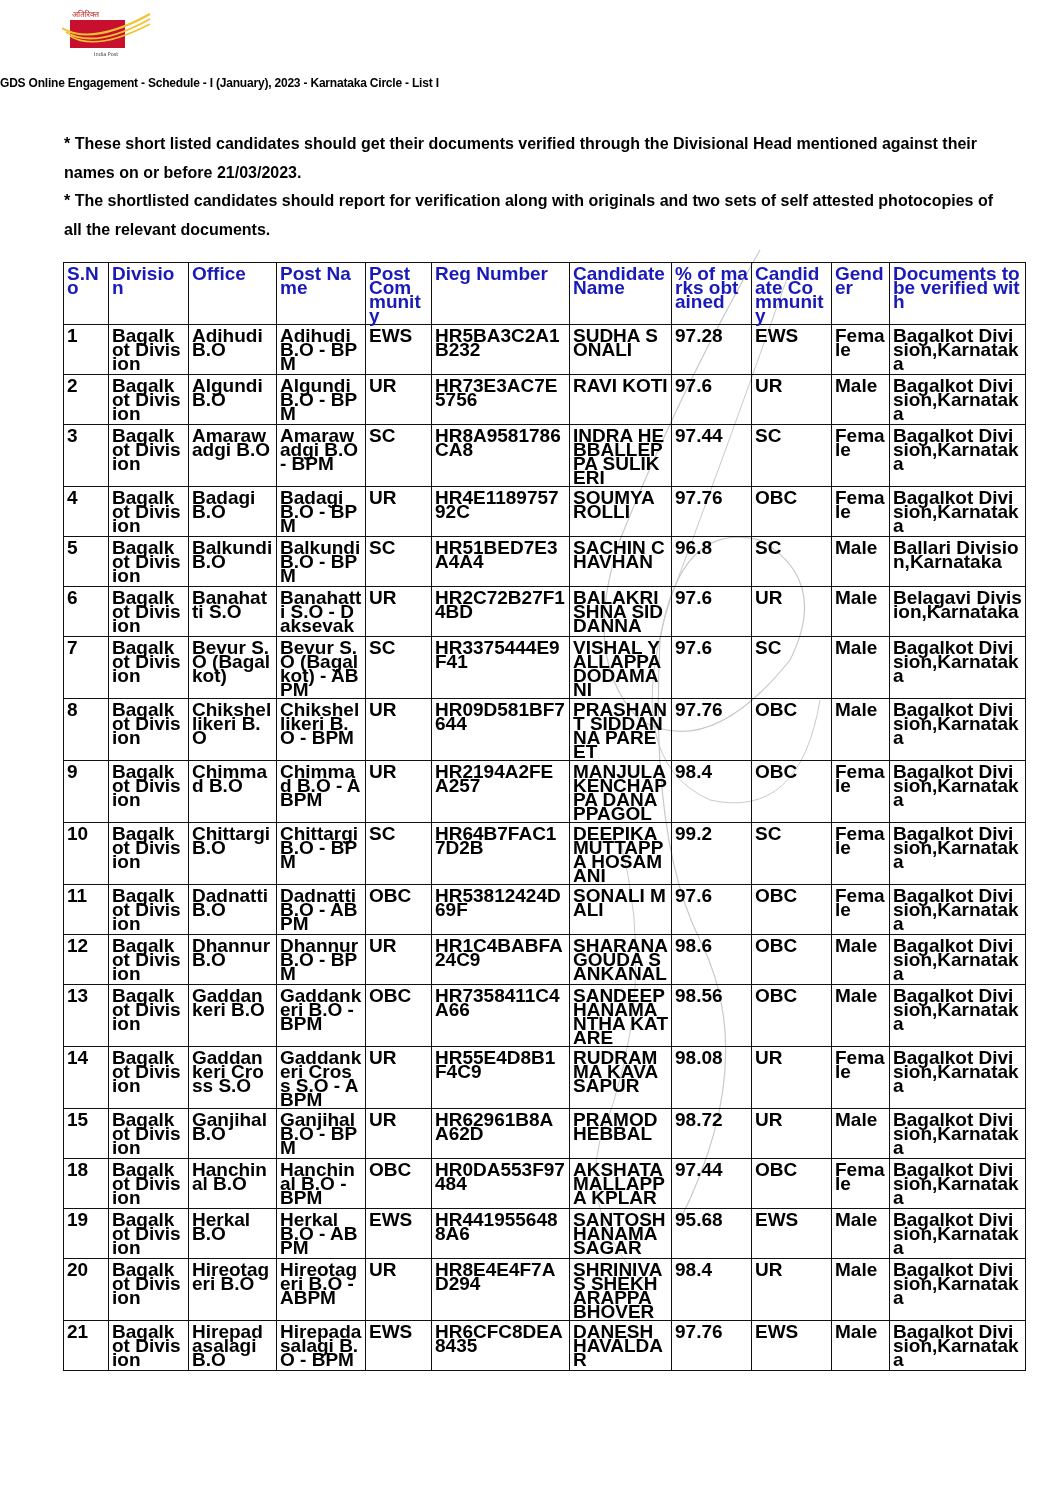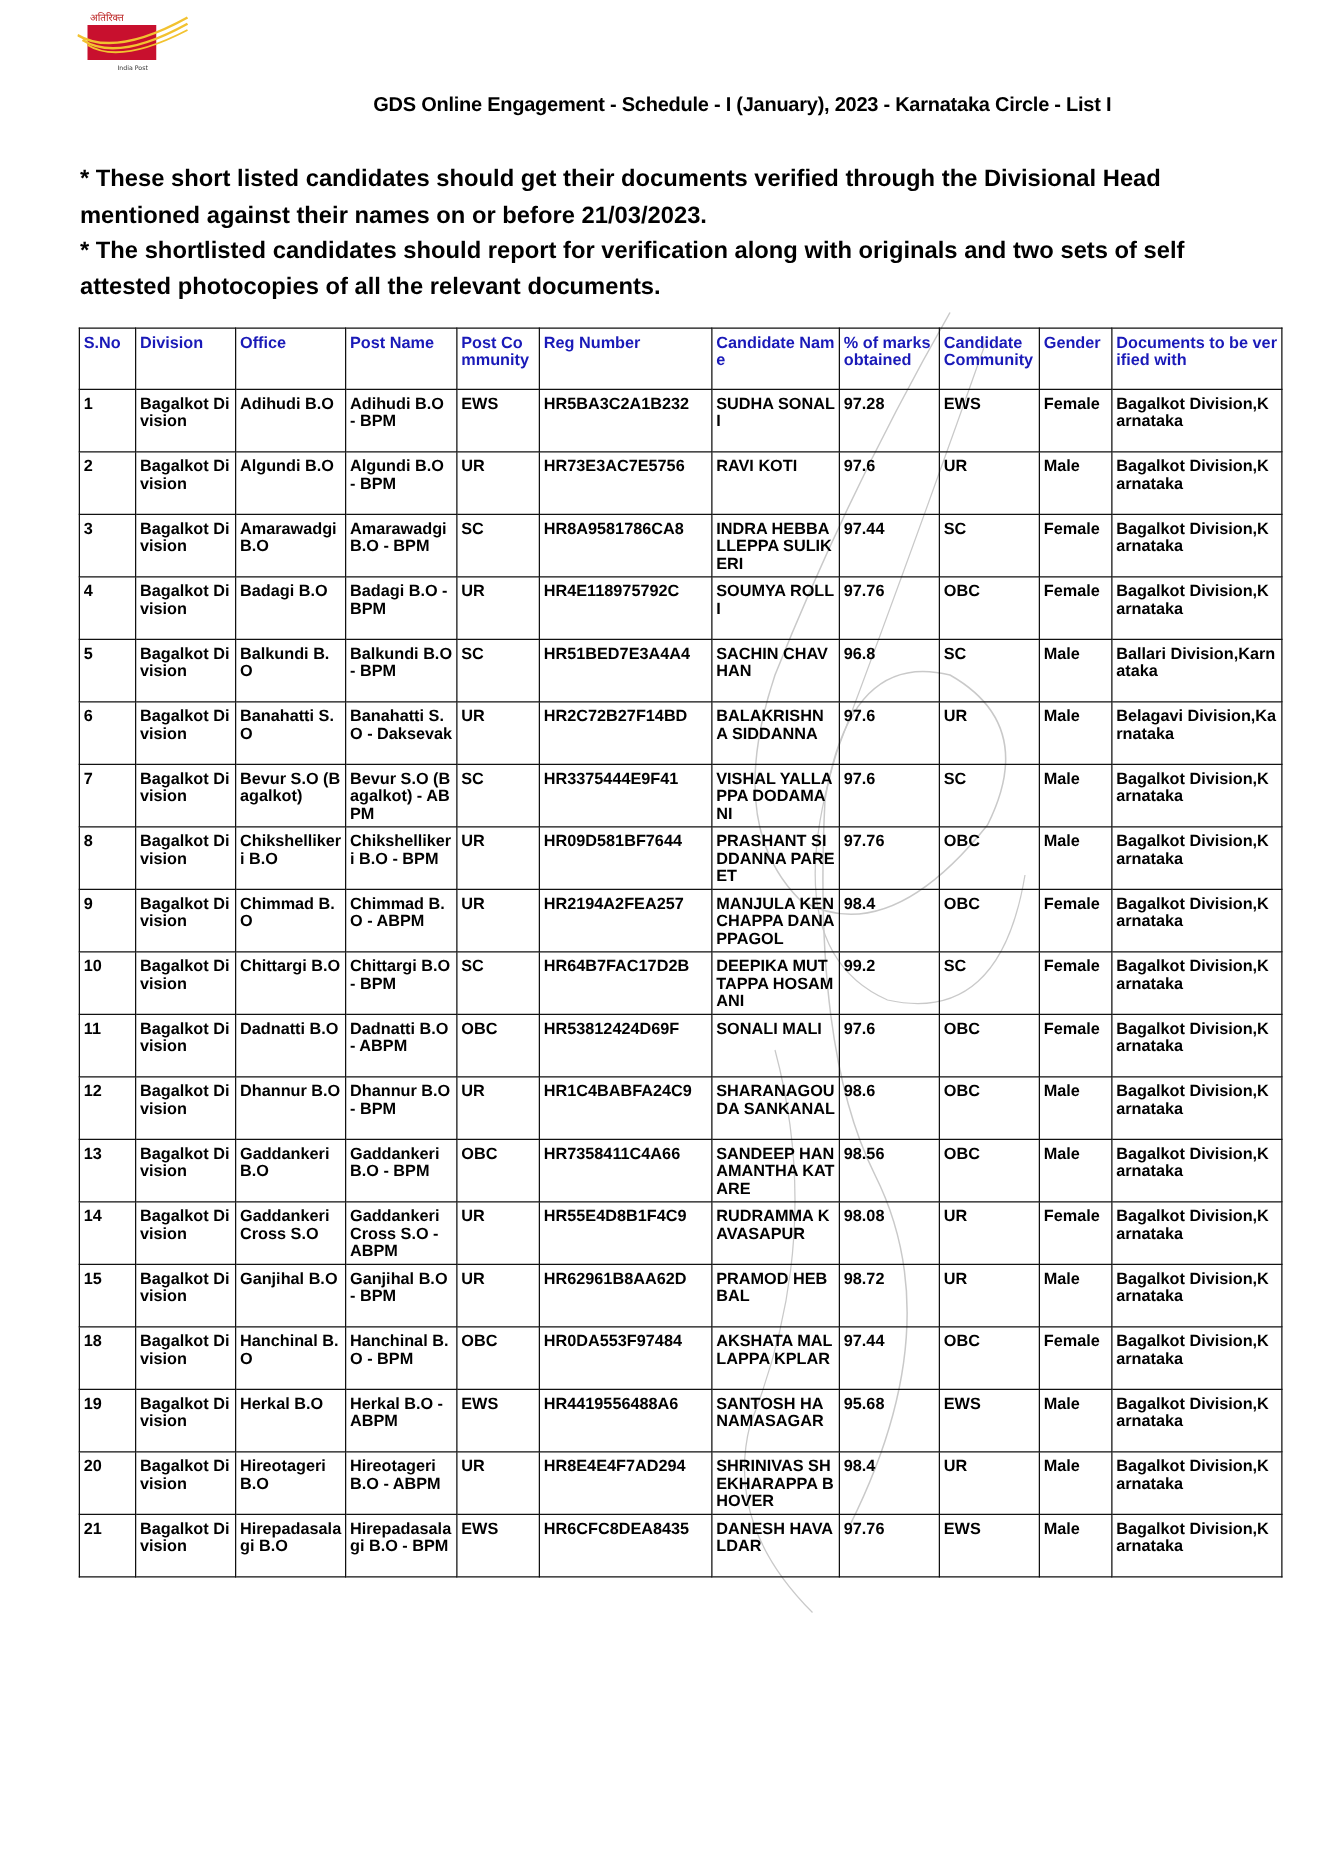--- a/index.html
+++ b/index.html
@@ -1,25 +1,25 @@
 <!DOCTYPE html>
 <html><head>
 <meta charset="utf-8">
 <style>
   html, body { margin: 0; padding: 0; background: #ffffff; }
   body { width: 1058px; height: 1497px; position: relative; overflow: hidden;
          font-family: "Liberation Sans", "DejaVu Sans", sans-serif; color: #000; }
   .logo { position: absolute; left: 62px; top: 8px; width: 90px; height: 50px; }
-  .title { position: absolute; left: 0; top: 76px; width: 889px; text-align: right;
-           font-size: 16px; font-weight: bold; letter-spacing: -0.2px; }
+  .title { position: absolute; left: 0; top: 76px; width: 889px; text-align: left;
+           font-size: 12px; font-weight: bold; letter-spacing: -0.2px; }
   .notes { position: absolute; left: 64px; top: 130px; width: 930px;
-           font-size: 19px; font-weight: bold; line-height: 28.5px; }
+           font-size: 16px; font-weight: bold; line-height: 28.5px; }
   .note { margin: 0; }
   table.list { position: absolute; left: 63px; top: 262px; width: 962px;
-               border-collapse: collapse; font-size: 13px; font-weight: bold;
+               border-collapse: collapse; font-size: 19px; font-weight: bold;
                line-height: 14px; table-layout: fixed; }
   table.list th, table.list td { border: 1.5px solid #111; vertical-align: top;
                padding: 4px 3px 1px 3px; text-align: left; word-break: break-all; }
   table.list th { color: #1a1ab8; height: 43px; }
   table.list td { height: 44px; }
   col.c0 { width: 45px; } col.c1 { width: 80px; } col.c2 { width: 88px; }
   col.c3 { width: 89px; } col.c4 { width: 66px; } col.c5 { width: 138px; }
   col.c6 { width: 102px; } col.c7 { width: 80px; } col.c8 { width: 80px; }
   col.c9 { width: 58px; } col.c10 { width: 136px; }
   .watermark { position: absolute; left: 560px; top: 240px; width: 300px; height: 1100px;

